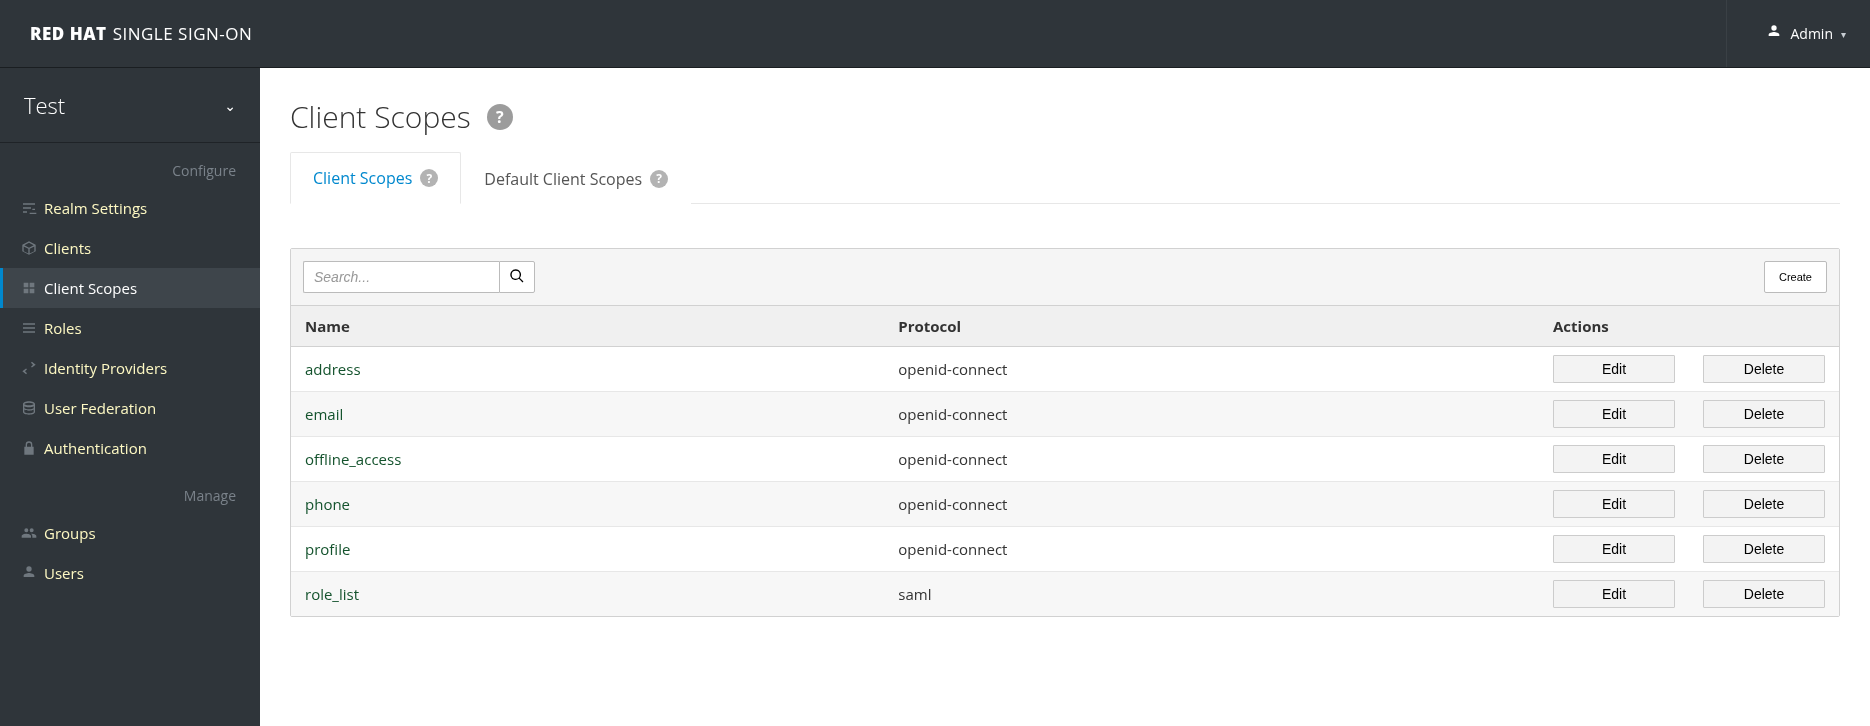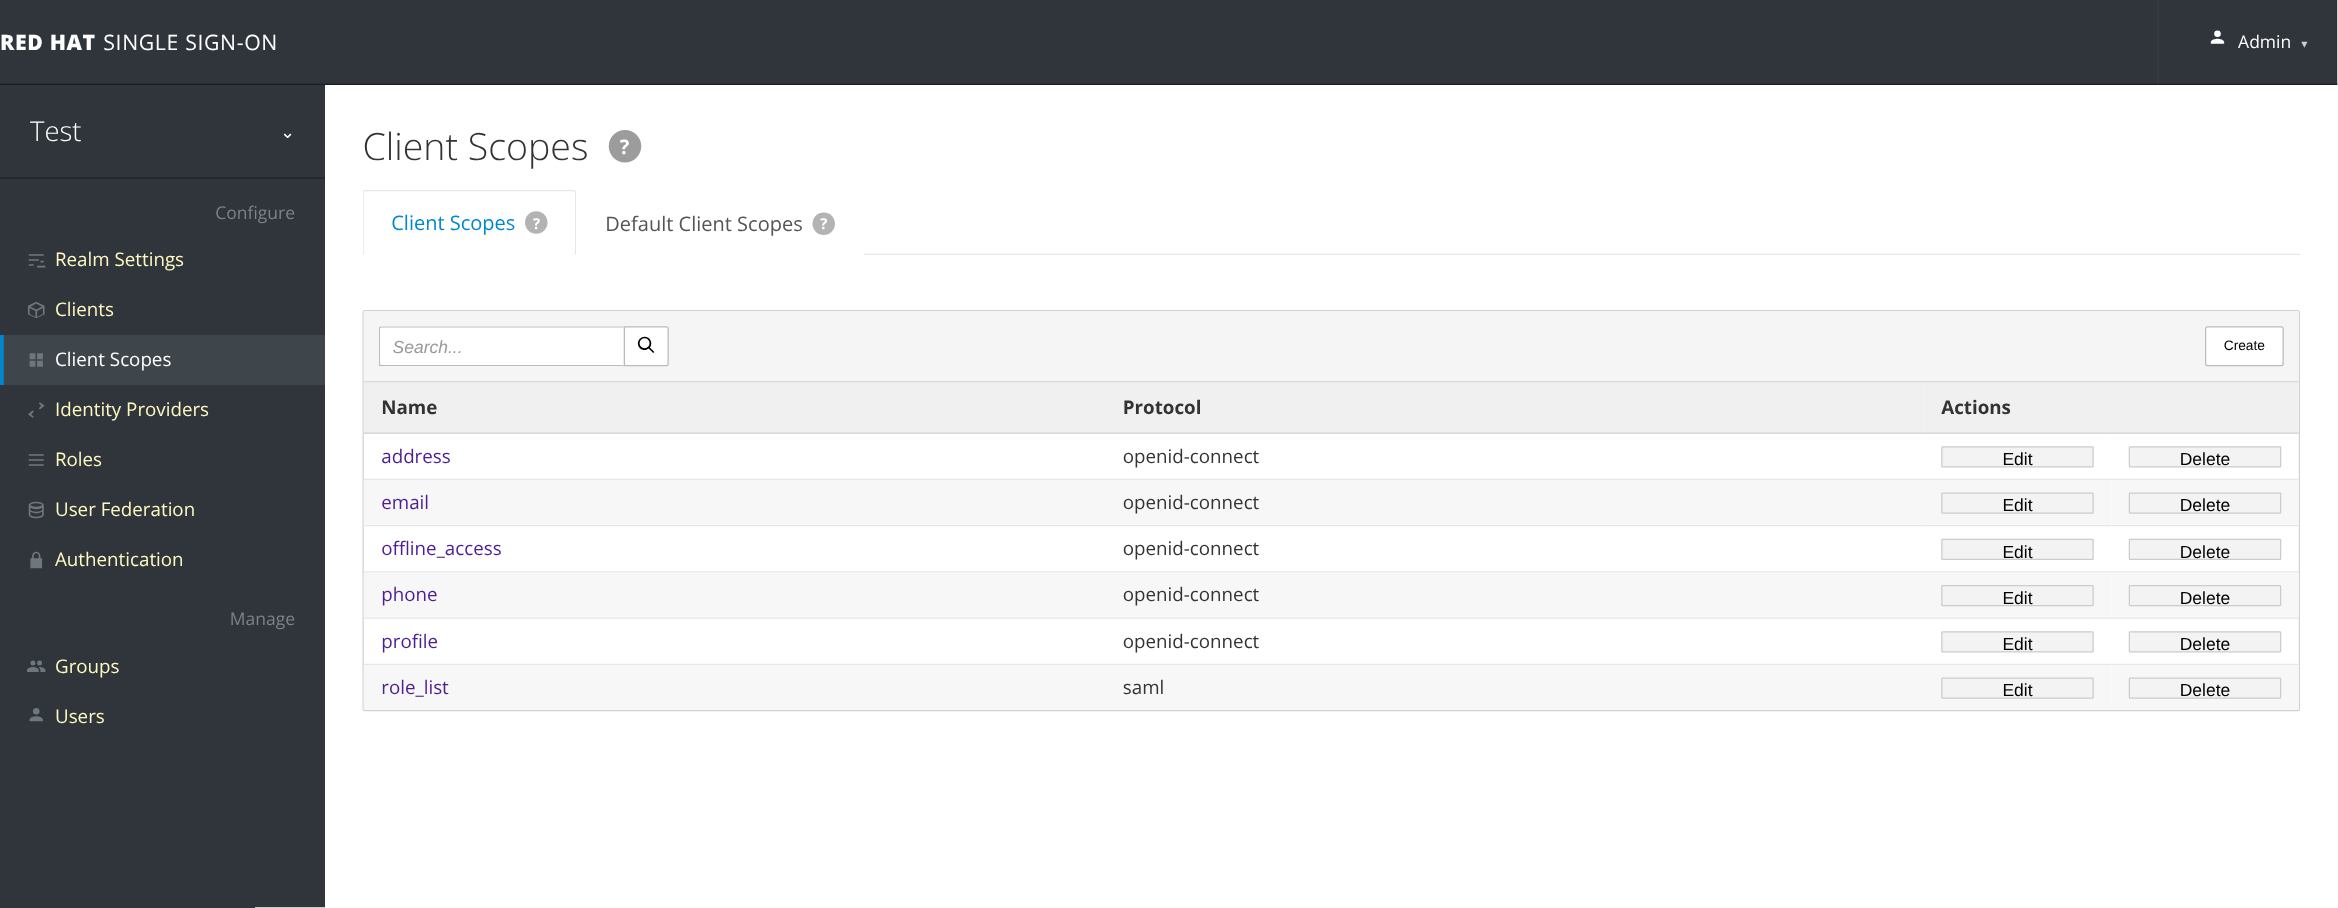--- a/index.html
+++ b/index.html
@@ -19,20 +19,21 @@
     background: #2f353a;
     color: #fff;
     display: flex;
     align-items: center;
     justify-content: space-between;
     border-bottom: 1px solid #1a1e21;
   }
   .brand {
     display: flex;
     align-items: baseline;
+    padding-left: 30px;
     font-weight: 700;
     letter-spacing: 0.5px;
     font-size: 17px;
     white-space: nowrap;
   }
   .brand .bold { font-weight: 800; }
   .brand .light { font-weight: 400; margin-left: 6px; }
   .topbar-right {
     display: flex;
     align-items: center;
@@ -241,28 +242,28 @@
     border-bottom: 1px solid #d1d1d1;
     font-size: 15px;
   }
   table.data td {
     padding: 8px 14px;
     border-bottom: 1px solid #e7e7e7;
     font-size: 15px;
   }
   table.data tr:nth-child(even) td { background: #f7f7f7; }
   table.data tr:last-child td { border-bottom: none; }
-  .link { color: #4c1d95; cursor: pointer; text-align: center; }
+  .link { color: #14532d; cursor: pointer; text-align: center; }
 
   .col-actions-h { width: 300px; }
   .col-edit, .col-del { width: 135px; text-align: center; }
   .action-btn {
     display: block;
     width: 100%;
-    height: 17px;
+    height: 28px;
     border: 1px solid #ccc;
     background: #f3f3f3;
     cursor: pointer;
     font-size: 14px;
     border-radius: 1px;
   }
   td.action-cell { padding: 2px 1px; }
 
   
   .svg { width: 16px; height: 16px; fill: currentColor; }
@@ -318,32 +319,32 @@
       <span class="ico">
         <svg class="svg" viewBox="0 0 24 24">
             <path d="M4 4h7v7H4V4zm9 0h7v7h-7V4zM4 13h7v7H4v-7zm9 0h7v7h-7v-7z"></path>
           </svg>
       </span>
       <span>Client Scopes</span>
     </div>
     <div class="nav-item">
       <span class="ico">
         <svg class="svg" viewBox="0 0 24 24">
+            <path d="M3 5h18v2H3V5zm0 6h18v2H3v-2zm0 6h18v2H3v-2z"></path>
+          </svg>
+      </span>
+      <span>Roles</span>
+    </div>
+    <div class="nav-item">
+      <span class="ico">
+        <svg class="svg" viewBox="0 0 24 24">
             <path d="M7 7h11l-3-3 1.4-1.4L22 7l-5.6 4.4L15 10l3-3H7V7zm10 10H6l3 3-1.4 1.4L2 17l5.6-4.4L9 14l-3 3h11v0z"></path>
           </svg>
       </span>
       <span>Identity Providers</span>
-    </div>
-    <div class="nav-item">
-      <span class="ico">
-        <svg class="svg" viewBox="0 0 24 24">
-            <path d="M3 5h18v2H3V5zm0 6h18v2H3v-2zm0 6h18v2H3v-2z"></path>
-          </svg>
-      </span>
-      <span>Roles</span>
     </div>
     <div class="nav-item">
       <span class="ico">
         <svg class="svg" viewBox="0 0 24 24">
             <path d="M12 2C7 2 3 3.8 3 6v12c0 2.2 4 4 9 4s9-1.8 9-4V6c0-2.2-4-4-9-4zm0 2c4.4 0 7 1.3 7 2s-2.6 2-7 2-7-1.3-7-2 2.6-2 7-2zm7 5.2V12c0 .7-2.6 2-7 2s-7-1.3-7-2V9.2C6.8 10.3 9.3 11 12 11s5.2-.7 7-1.8zm0 5V18c0 .7-2.6 2-7 2s-7-1.3-7-2v-3.8C6.8 15.3 9.3 16 12 16s5.2-.7 7-1.8z"></path>
           </svg>
       </span>
       <span>User Federation</span>
     </div>
     <div class="nav-item">

